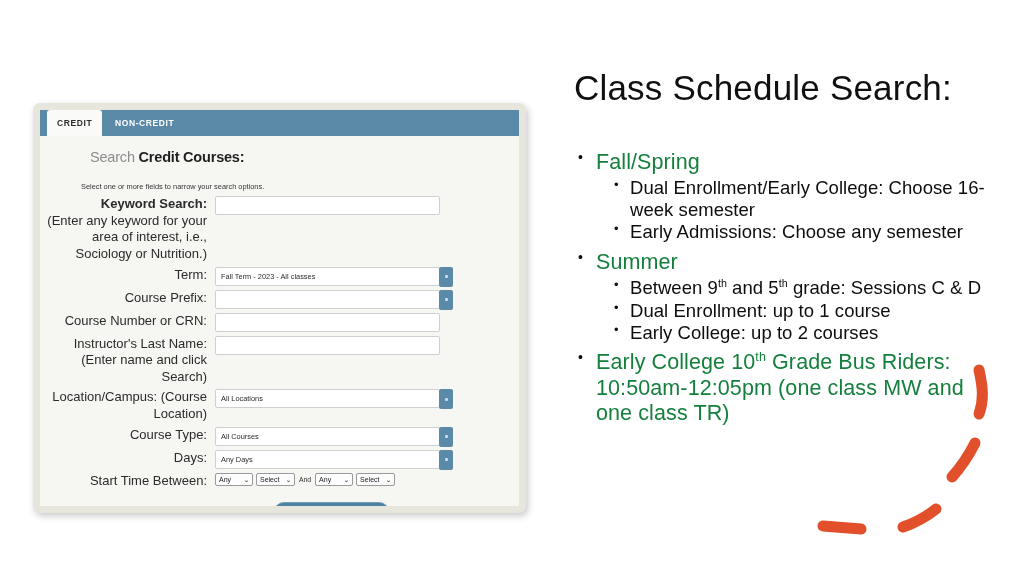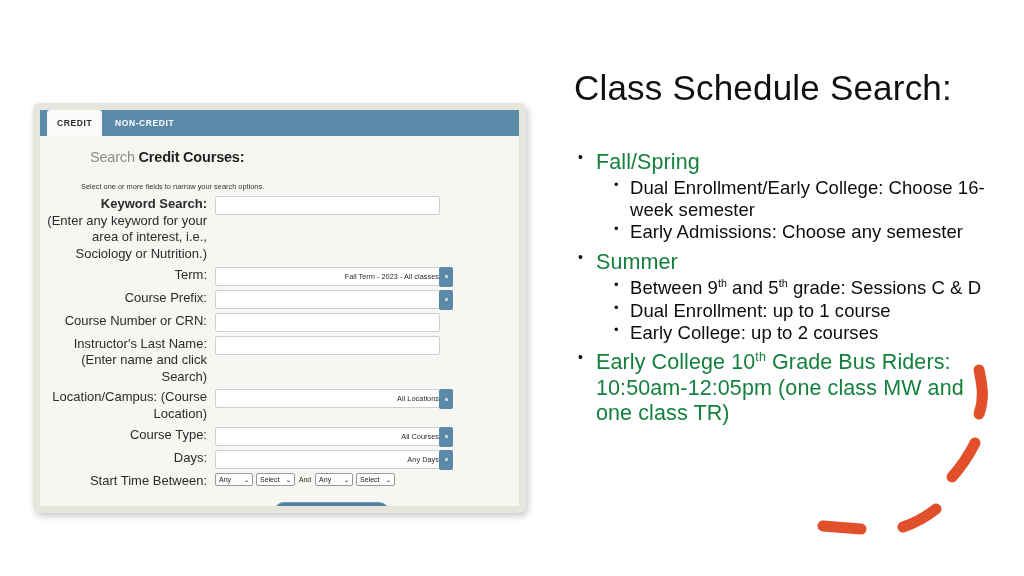--- a/index.html
+++ b/index.html
@@ -89,21 +89,20 @@
   }
   .fselect {
     width:225px; height:19px;
     background:#ffffff;
     border:1px solid #cfcfcf;
     border-radius:2px;
     display:flex; align-items:center;
     padding-left:5px;
     font-size:7.4px; color:#2b2b2b;
     position:relative;
-    justify-content:flex-end;
   }
   .fbtn {
     position:absolute; right:-14px; top:-1px;
     width:14px; height:20px;
     background:#5b8aa8;
     border-radius:2px;
     display:flex; align-items:center; justify-content:center;
   }
   .fbtn i {
     display:block; width:3px; height:3px;

